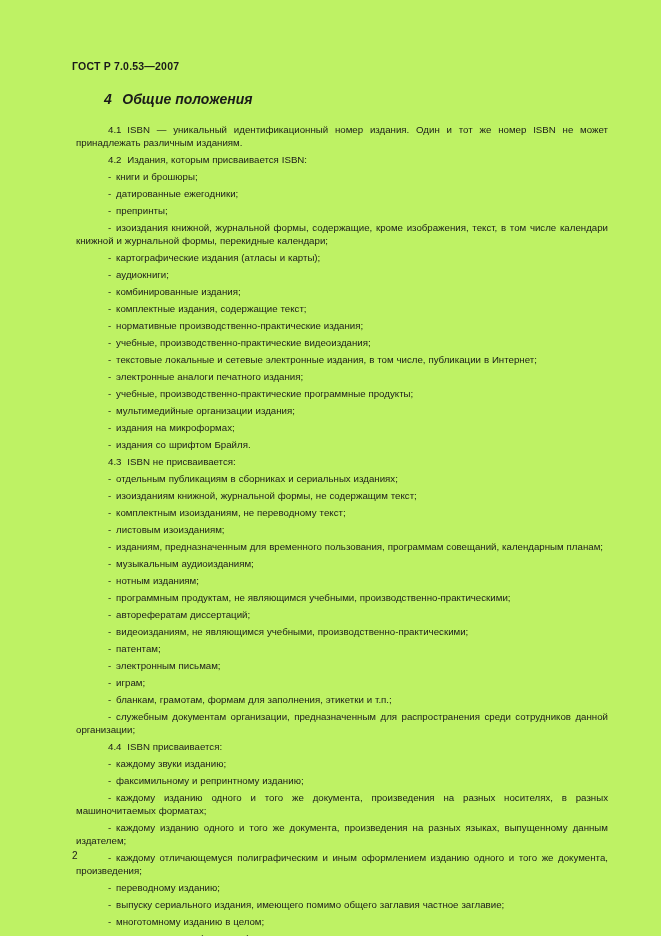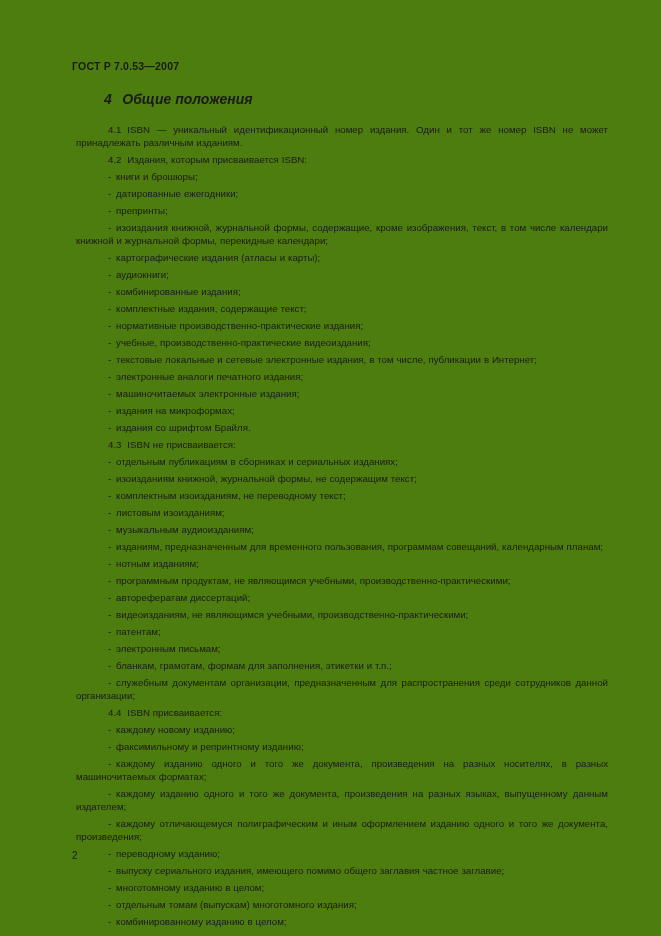--- a/index.html
+++ b/index.html
@@ -13,21 +13,21 @@
     position: relative;
     font-family: "Liberation Sans", sans-serif;
     color: #1a1a1a;
     overflow: hidden;
   }
   .page {
     position: absolute;
     inset: 0;
     box-sizing: border-box;
     padding: 60px 49px 0 72px;
-    background: #4d7c0f;
+    background: #bef264;
   }
   .doc-header {
     font-weight: bold;
     font-size: 10.5px;
     line-height: 12px;
     letter-spacing: 0.2px;
   }
   .section-heading {
     font-size: 14px;
     font-weight: bold;
@@ -106,71 +106,73 @@
           <p class="para item"><span class="dash">-</span><span class="item-text">комплектные издания, содержащие текст;</span></p>
 
           <p class="para item"><span class="dash">-</span><span class="item-text">нормативные производственно-практические издания;</span></p>
 
           <p class="para item"><span class="dash">-</span><span class="item-text">учебные, производственно-практические видеоиздания;</span></p>
 
           <p class="para item"><span class="dash">-</span><span class="item-text">текстовые локальные и сетевые электронные издания, в том числе, публикации в Интернет;</span></p>
 
           <p class="para item"><span class="dash">-</span><span class="item-text">электронные аналоги печатного издания;</span></p>
 
+          <p class="para item"><span class="dash">-</span><span class="item-text">учебные, производственно-практические программные продукты;</span></p>
 
-          <p class="para item"><span class="dash">-</span><span class="item-text">машиночитаемых электронные издания;</span></p>
+          <p class="para item"><span class="dash">-</span><span class="item-text">мультимедийные организации издания;</span></p>
 
           <p class="para item"><span class="dash">-</span><span class="item-text">издания на микроформах;</span></p>
 
           <p class="para item"><span class="dash">-</span><span class="item-text">издания со шрифтом Брайля.</span></p>
         </div>
     </section>
 
     <section class="clause">
       <p class="para clause-intro"><span class="cnum">4.3</span><span class="ctext">ISBN не присваивается:</span></p>
       <div class="items">
 
           <p class="para item"><span class="dash">-</span><span class="item-text">отдельным публикациям в сборниках и сериальных изданиях;</span></p>
 
           <p class="para item"><span class="dash">-</span><span class="item-text">изоизданиям книжной, журнальной формы, не содержащим текст;</span></p>
 
           <p class="para item"><span class="dash">-</span><span class="item-text">комплектным изоизданиям, не переводному текст;</span></p>
 
           <p class="para item"><span class="dash">-</span><span class="item-text">листовым изоизданиям;</span></p>
 
+          <p class="para item"><span class="dash">-</span><span class="item-text">изданиям, предназначенным для временного пользования, программам совещаний, календарным планам;</span></p>
+
           <p class="para item"><span class="dash">-</span><span class="item-text">музыкальным аудиоизданиям;</span></p>
-
-          <p class="para item"><span class="dash">-</span><span class="item-text">изданиям, предназначенным для временного пользования, программам совещаний, календарным планам;</span></p>
 
 
           <p class="para item"><span class="dash">-</span><span class="item-text">нотным изданиям;</span></p>
 
           <p class="para item"><span class="dash">-</span><span class="item-text">программным продуктам, не являющимся учебными, производственно-практическими;</span></p>
 
           <p class="para item"><span class="dash">-</span><span class="item-text">авторефератам диссертаций;</span></p>
 
           <p class="para item"><span class="dash">-</span><span class="item-text">видеоизданиям, не являющимся учебными, производственно-практическими;</span></p>
 
           <p class="para item"><span class="dash">-</span><span class="item-text">патентам;</span></p>
 
           <p class="para item"><span class="dash">-</span><span class="item-text">электронным письмам;</span></p>
 
+          <p class="para item"><span class="dash">-</span><span class="item-text">играм;</span></p>
 
           <p class="para item"><span class="dash">-</span><span class="item-text">бланкам, грамотам, формам для заполнения, этикетки и т.п.;</span></p>
 
           <p class="para item"><span class="dash">-</span><span class="item-text">служебным документам организации, предназначенным для распространения среди сотрудников данной организации;</span></p>
 
         </div>
     </section>
 
     <section class="clause">
       <p class="para clause-intro"><span class="cnum">4.4</span><span class="ctext">ISBN присваивается:</span></p>
       <div class="items">
 
-          <p class="para item"><span class="dash">-</span><span class="item-text">каждому новому изданию;</span></p>
+          <p class="para item"><span class="dash">-</span><span class="item-text">каждому звуки изданию;</span></p>
 
 
           <p class="para item"><span class="dash">-</span><span class="item-text">факсимильному и репринтному изданию;</span></p>
 
           <p class="para item"><span class="dash">-</span><span class="item-text">каждому изданию одного и того же документа, произведения на разных носителях, в разных машиночитаемых форматах;</span></p>
 
           <p class="para item"><span class="dash">-</span><span class="item-text">каждому изданию одного и того же документа, произведения на разных языках, выпущенному данным издателем;</span></p>
 
           <p class="para item"><span class="dash">-</span><span class="item-text">каждому отличающемуся полиграфическим и иным оформлением изданию одного и того же документа, произведения;</span></p>
 

